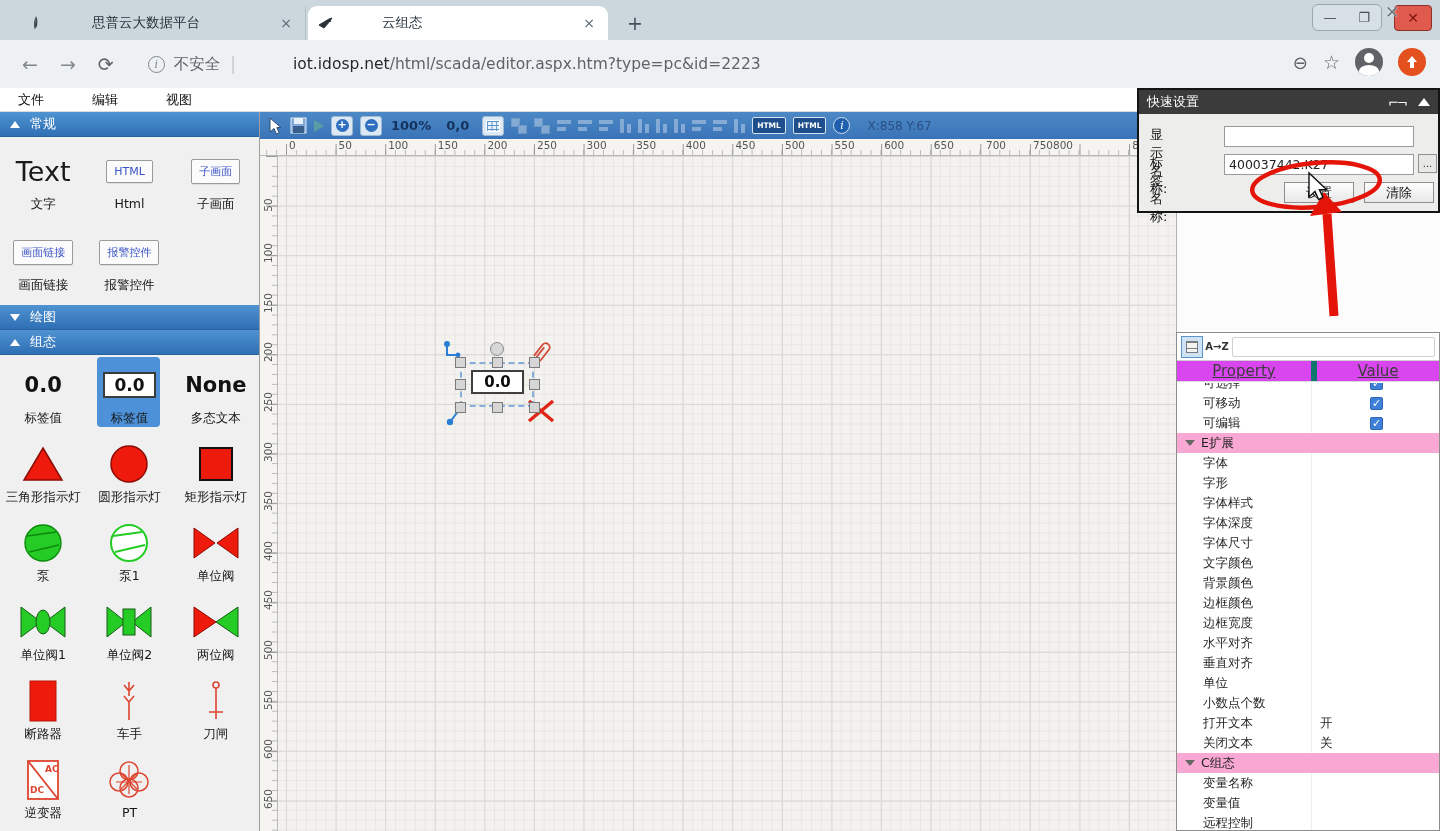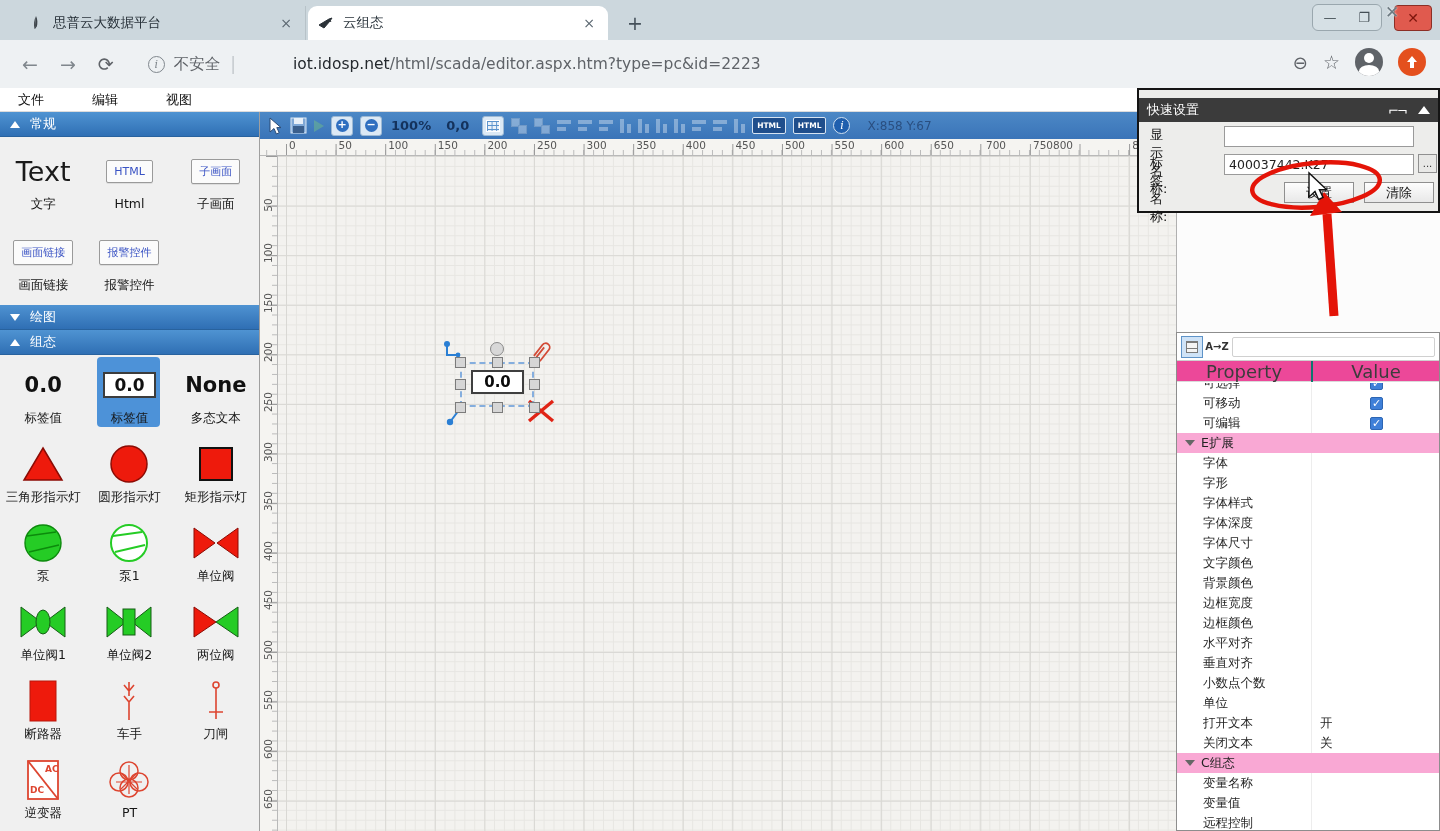--- a/index.html
+++ b/index.html
@@ -2,21 +2,21 @@
 <html><head>
 <meta charset="utf-8">
 <style>
   * { box-sizing: border-box; margin: 0; padding: 0; }
   html,body { width:1440px; height:831px; overflow:hidden;
     font-family:"DejaVu Sans","Liberation Sans",sans-serif; background:#fff; }
   #stage { position:relative; width:1440px; height:831px; overflow:hidden; }
 
   
   #tabbar { position:absolute; left:0; top:0; width:1440px; height:40px; background:#ccd7dd; }
-  .tab { position:absolute; top:6px; height:34px; display:flex; align-items:center; font-size:13.5px; color:#28323a; }
+  .tab { position:absolute; top:6px; height:34px; display:flex; align-items:center; font-size:13.5px; color:#28323a;gap:39px; }
   .tab .fav { width:16px; height:16px; margin:0 9px 0 10px; flex:0 0 auto; }
   .tab .ttl { flex:1; white-space:nowrap; overflow:hidden; }
   .tab .cls { width:22px; height:22px; display:flex; align-items:center; justify-content:center;
               color:#5b6771; font-size:14px; margin-right:8px; border-radius:50%; }
   #tab-1 { left:18px; width:288px; border-right:1px solid #b7c2c8; }
   #tab-2 { left:308px; width:300px; background:#fff; border-radius:9px 9px 0 0; }
   #newtab { position:absolute; left:622px; top:10px; width:26px; height:26px; display:flex;
             align-items:center; justify-content:center; font-size:19px; color:#44505a; }
   #wincontrols { position:absolute; right:8px; top:4px; display:flex; align-items:center; }
   .winbox { display:flex; border:1px solid #9aa7ae; border-radius:6px; background:#d6e0e5; margin-right:12px; }
@@ -118,38 +118,38 @@
 
   
   #rightcol { position:absolute; left:1176px; top:112px; width:264px; bottom:0; background:#fcfcfc; border-left:1px solid #b0b0b0; }
   #propwrap { position:absolute; left:1176px; top:332px; width:264px; bottom:0; background:#fff; border:1px solid #8d8d8d; }
   #prop-toolbar { height:28px; display:flex; align-items:center; padding:3px 4px; border-bottom:1px solid #cfcfcf; }
   #cat-icon { width:22px; height:22px; background:#cfe3f7; border:1px solid #5e93c8; display:flex; align-items:center; justify-content:center; margin-right:3px; }
   #cat-icon .g { width:12px; height:12px; background:
       linear-gradient(#7a7a7a 1px,transparent 1px) 0 0/100% 6px, #f4f4f4; border:1px solid #7a7a7a; }
   #az-icon { width:22px; height:22px; display:flex; align-items:center; justify-content:center; color:#333; font-size:10px; font-weight:bold; }
   #prop-filter { flex:1; height:20px; background:#fff; border:1px solid #d0d0d0; border-radius:2px; margin-left:4px; }
-  #prop-hdr { height:21px; display:grid; grid-template-columns:134px 1fr; background:#ec4899; border-bottom:1px solid #dadada;
-              font-size:18px; color:#3c3c3c; align-items:center; }
+  #prop-hdr { height:21px; display:grid; grid-template-columns:134px 1fr; background:#d946ef; border-bottom:1px solid #dadada;
+              font-size:15px; color:#3c3c3c; align-items:center;text-decoration:underline; }
   #prop-hdr div { text-align:center; }
-  #prop-hdr .v { border-left:2px solid #0f766e; height:100%; display:flex; align-items:center; justify-content:center; }
+  #prop-hdr .v { border-left:6px solid #0f766e; height:100%; display:flex; align-items:center; justify-content:center; }
   #prop-rows { overflow:hidden; position:absolute; top:50px; bottom:0; left:0; right:0; }
   .prow { height:20px; display:grid; grid-template-columns:134px 1fr; font-size:12.5px; color:#1f1f1f; align-items:center; }
   .prow .pl { padding-left:26px; white-space:nowrap; }
   .prow .pv { border-left:1px solid #ededed; height:100%; display:flex; align-items:center; padding-left:8px; }
   .prow.cat { background:#f9a8d4; }
   .prow.cat .pl { padding-left:8px; display:flex; align-items:center; gap:6px; color:#222; }
   .prow.cat .tri { width:0; height:0; border-left:5px solid transparent; border-right:5px solid transparent; border-top:6px solid #666; }
   .prow:first-child { margin-top:-10px; }
   .pcheck { width:13px; height:13px; background:#3f80d8; border:1px solid #2d66b4; border-radius:2px; color:#fff;
             font-size:11px; line-height:12px; text-align:center; margin-left:58px; }
 
   
   #quick { position:absolute; left:1137px; top:88px; width:303px; height:125px; background:#ededeb; border:2px solid #141414; z-index:20; }
-  #quick-hdr { height:24px; background:#3b3b3b; color:#fff; font-size:13px; display:flex; align-items:center; padding:12px 8px;margin-top:8px; }
+  #quick-hdr { height:24px; background:#3b3b3b; color:#fff; font-size:13px; display:flex; align-items:center; padding:12px 8px; }
   #quick-hdr .sp { flex:1; }
   #quick-hdr .dockic { color:#fff; font-size:13px; margin-right:12px; letter-spacing:-2px; }
   #quick-hdr .tri { width:0; height:0; border-left:6px solid transparent; border-right:6px solid transparent; border-bottom:8px solid #fff; }
   .qrow { position:absolute; left:0; font-size:13px; color:#111; }
   .qlabel { position:absolute; left:11px; }
   .qinput { position:absolute; left:85px; width:190px; height:21px; border:1px solid #9a9a9a; background:#fff; font-size:12.5px; padding:0 4px;
             font-family:"DejaVu Sans","Liberation Sans",sans-serif; color:#222; }
   #more-btn { position:absolute; left:279px; width:19px; height:19px; background:#e8e8e6; border:1px solid #909090; font-size:10px;
               display:flex; align-items:center; justify-content:center; color:#333; }
   .qbtn { position:absolute; width:70px; height:21px; background:linear-gradient(#fdfdfd,#e8e8e8); border:1px solid #8f8f8f;
@@ -668,41 +668,41 @@
         </div>
         <div class="prow">
           <div class="pl">文字颜色</div>
           <div class="pv"></div>
         </div>
         <div class="prow">
           <div class="pl">背景颜色</div>
           <div class="pv"></div>
         </div>
         <div class="prow">
+          <div class="pl">边框颜色</div>
+          <div class="pv"></div>
+        </div>
+        <div class="prow">
           <div class="pl">边框宽度</div>
           <div class="pv"></div>
         </div>
         <div class="prow">
-          <div class="pl">边框颜色</div>
-          <div class="pv"></div>
-        </div>
-        <div class="prow">
           <div class="pl">水平对齐</div>
           <div class="pv"></div>
         </div>
         <div class="prow">
           <div class="pl">垂直对齐</div>
           <div class="pv"></div>
         </div>
         <div class="prow">
+          <div class="pl">单位</div>
+          <div class="pv"></div>
+        </div>
+        <div class="prow">
           <div class="pl">小数点个数</div>
-          <div class="pv"></div>
-        </div>
-        <div class="prow">
-          <div class="pl">单位</div>
           <div class="pv"></div>
         </div>
         <div class="prow">
           <div class="pl">打开文本</div>
           <div class="pv">开</div>
         </div>
         <div class="prow">
           <div class="pl">关闭文本</div>
           <div class="pv">关</div>
         </div>

